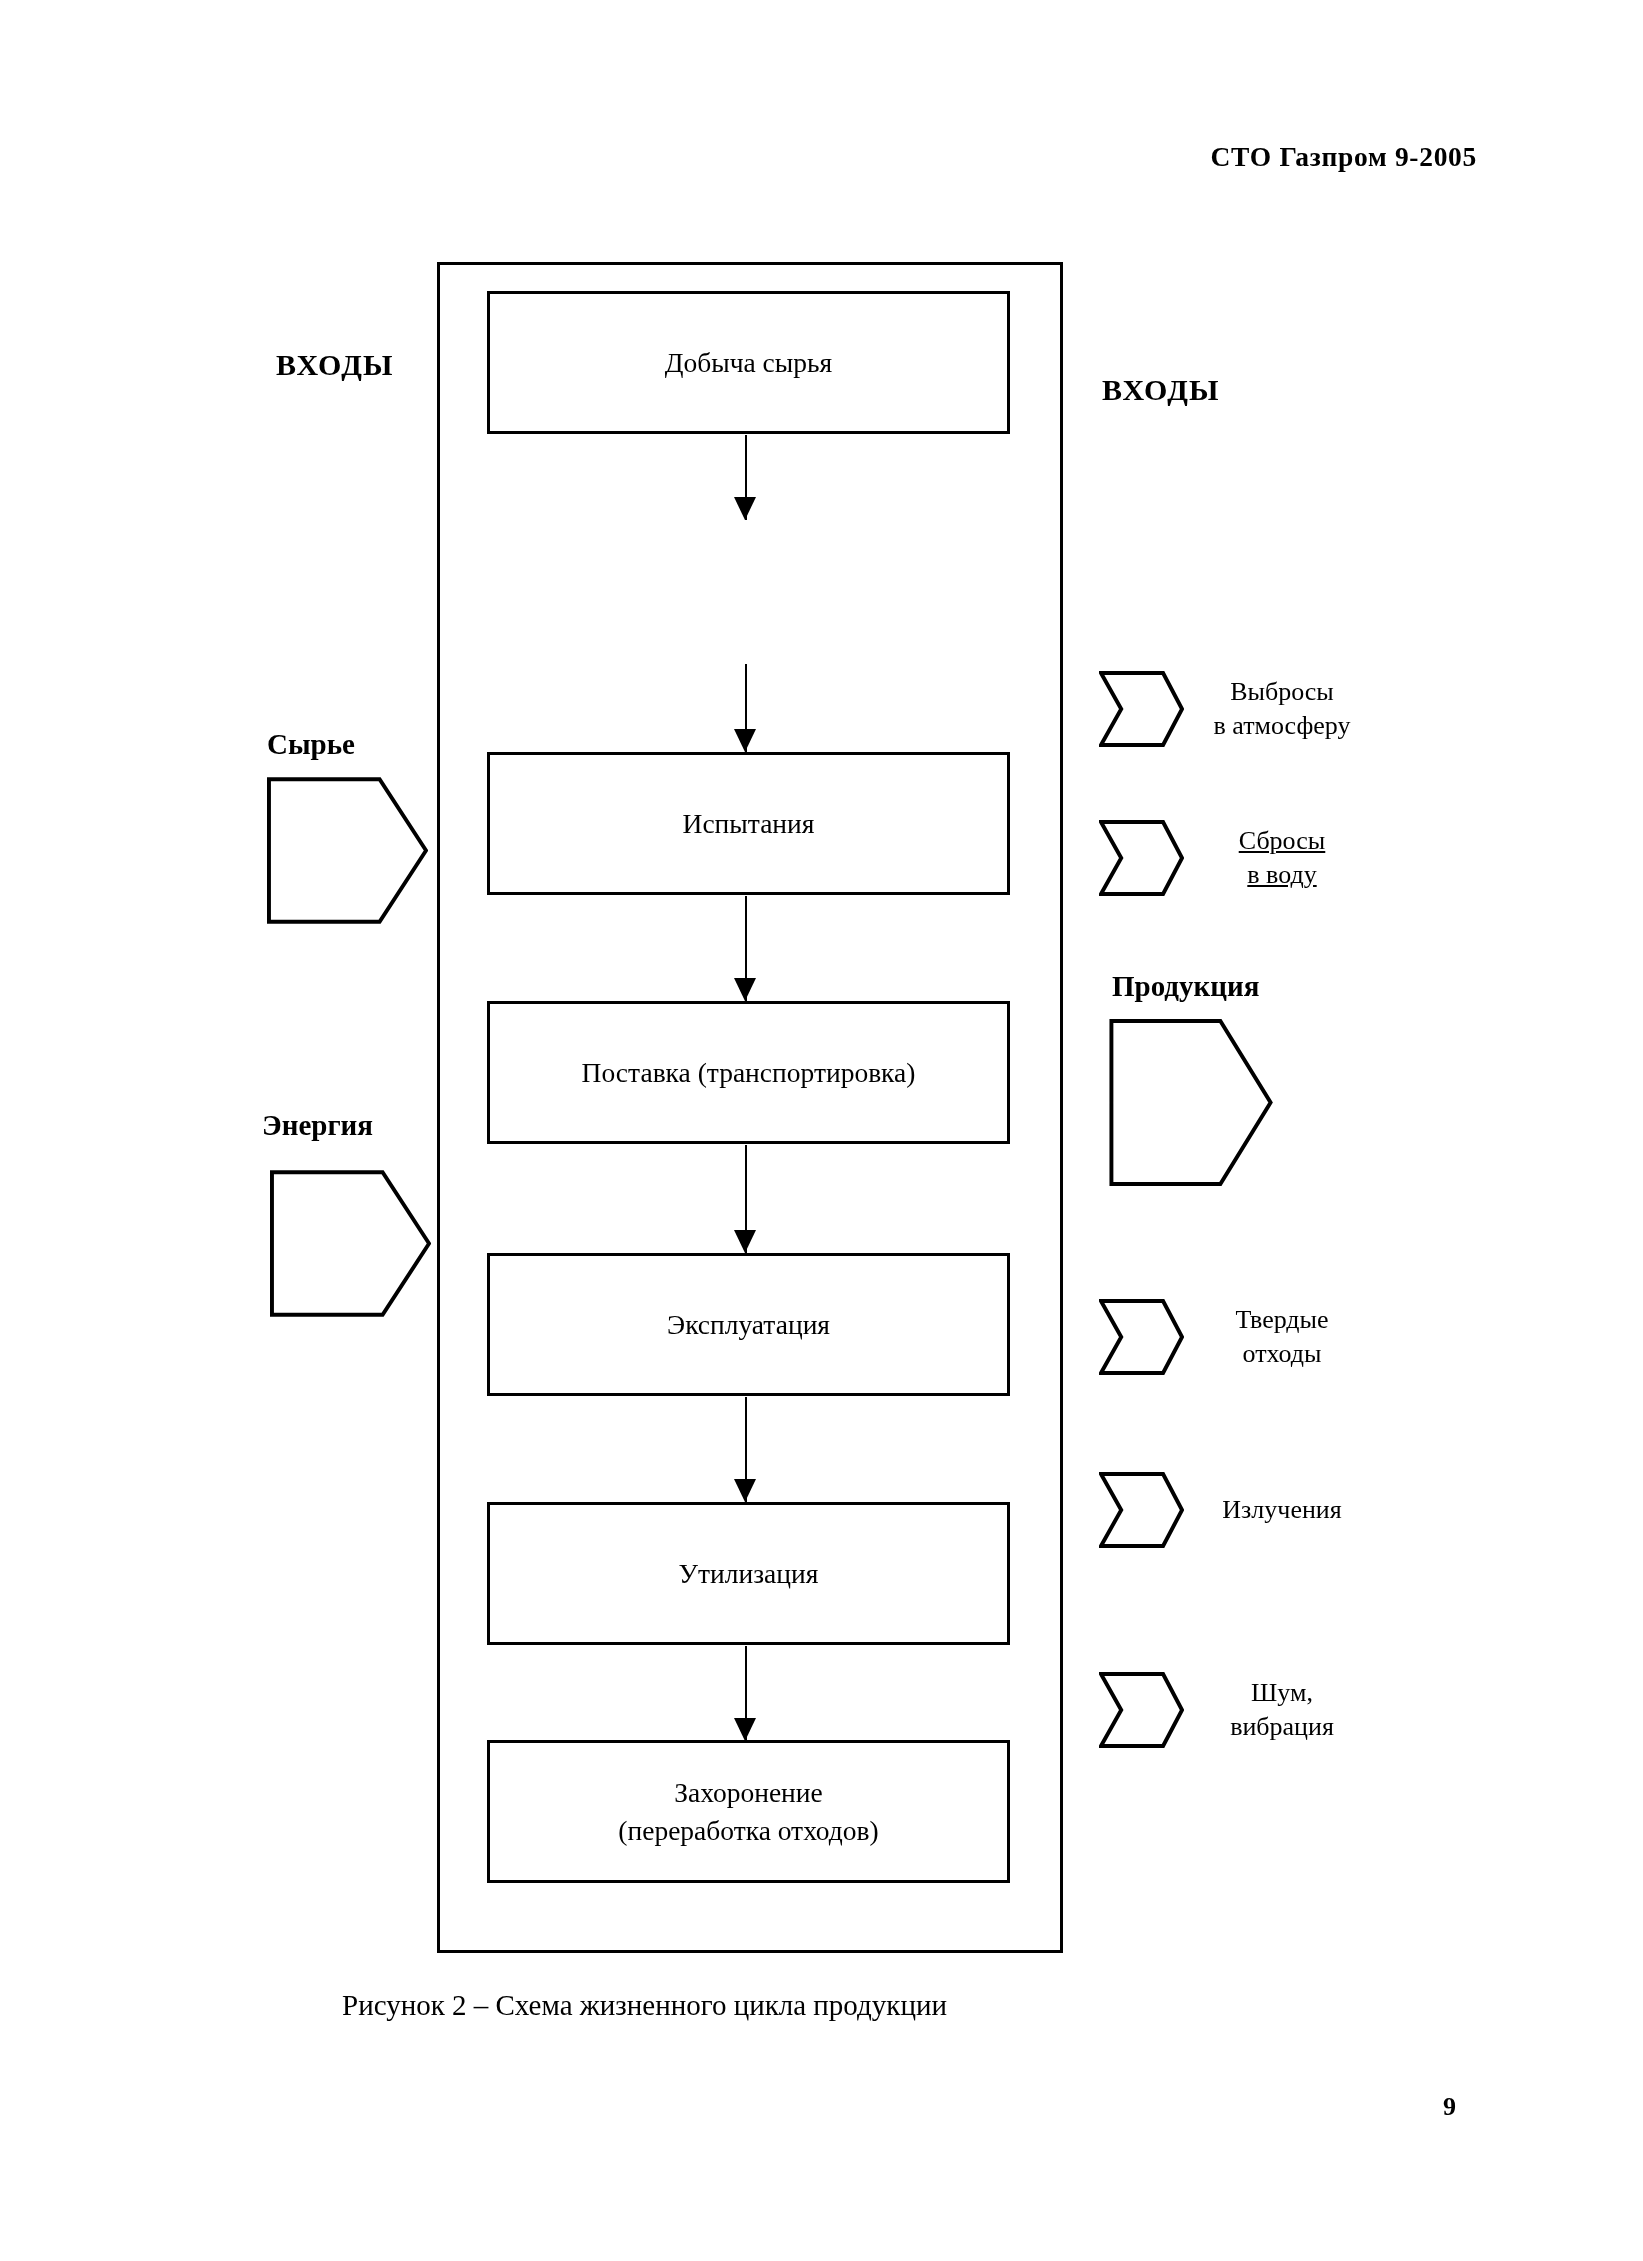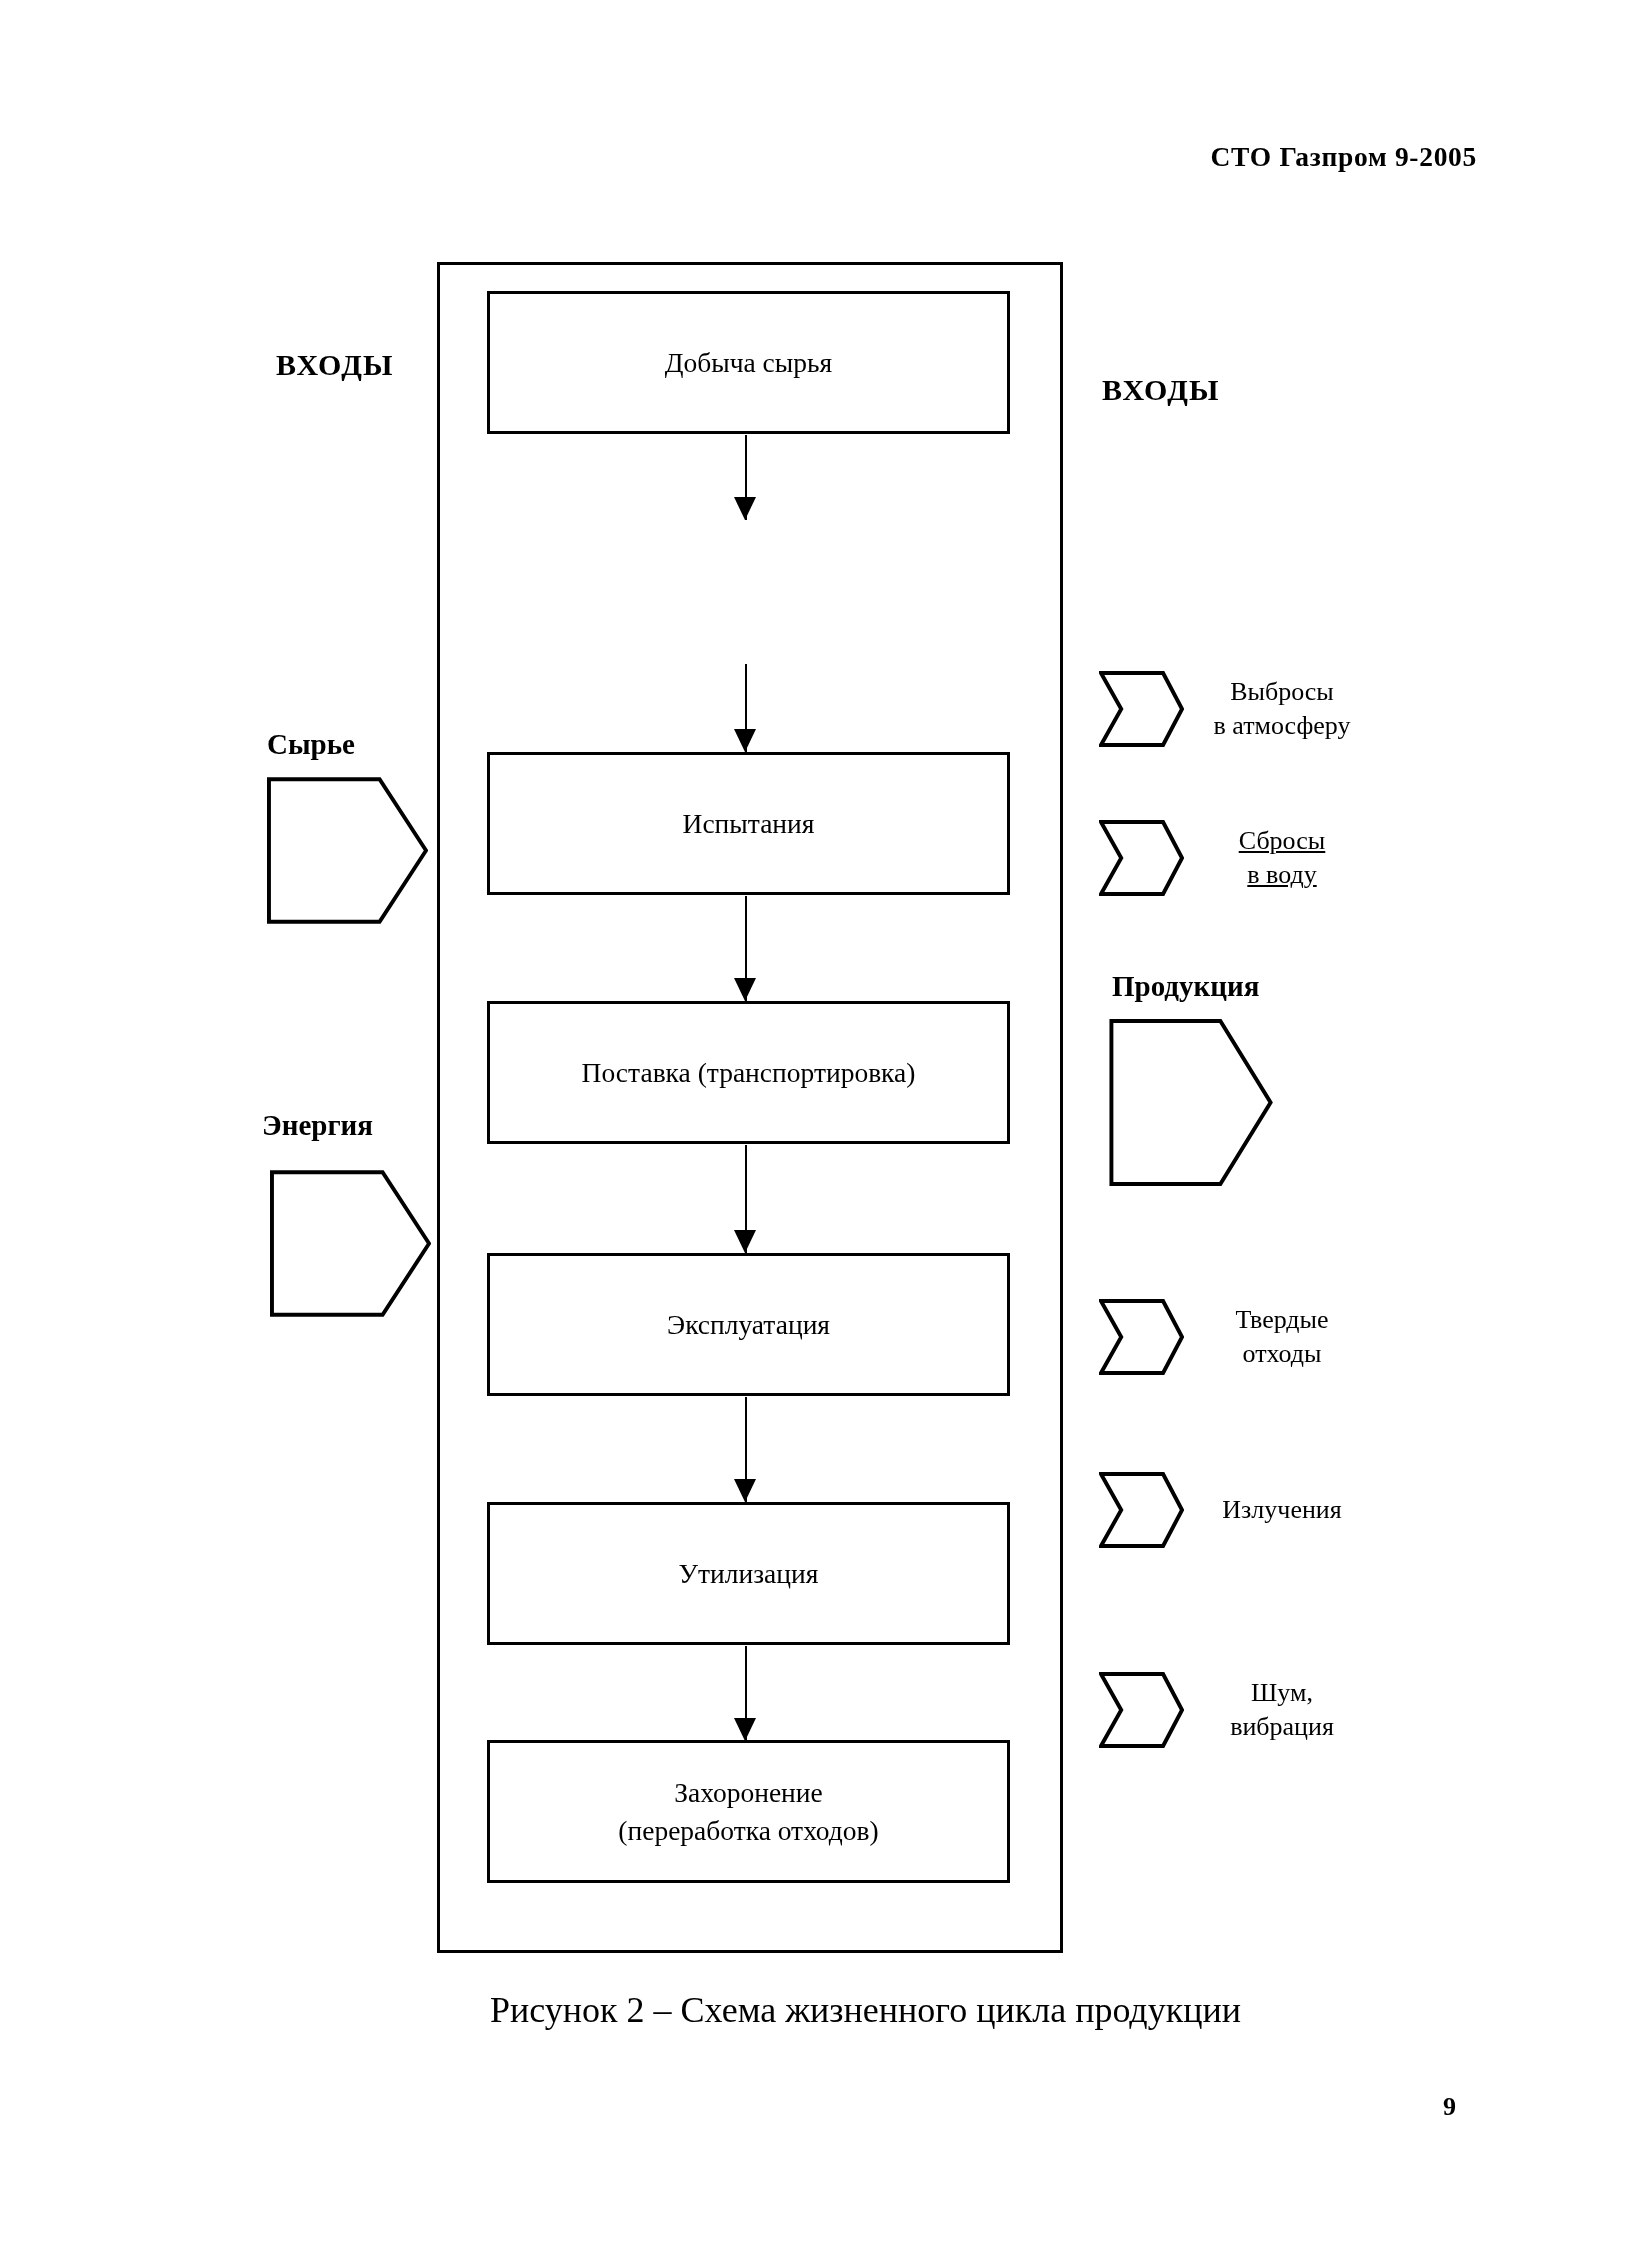--- a/index.html
+++ b/index.html
@@ -38,21 +38,21 @@
   .side-label { position:absolute; font-weight:bold; font-size:29px; }
   .shape-svg { position:absolute; }
   .shape-svg polygon { fill:#fff; stroke:#000; stroke-width:6; stroke-linejoin:miter; }
   .out-label {
     position:absolute; left:1171px; width:222px; height:76px;
     display:flex; align-items:center; justify-content:center;
     text-align:center; font-size:26px; line-height:1.3; white-space:pre-line;
   }
   .caption {
     position:absolute; left:342px; top:1989px; width:1047px;
-    text-align:center; font-size:36px;
+    text-align:left; font-size:29px;
   }
   .page-number {
     position:absolute; left:1443px; top:2092px; font-size:26px; font-weight:bold;
   }
 </style>
 </head>
 <body>
 
 <div class="page">
 

